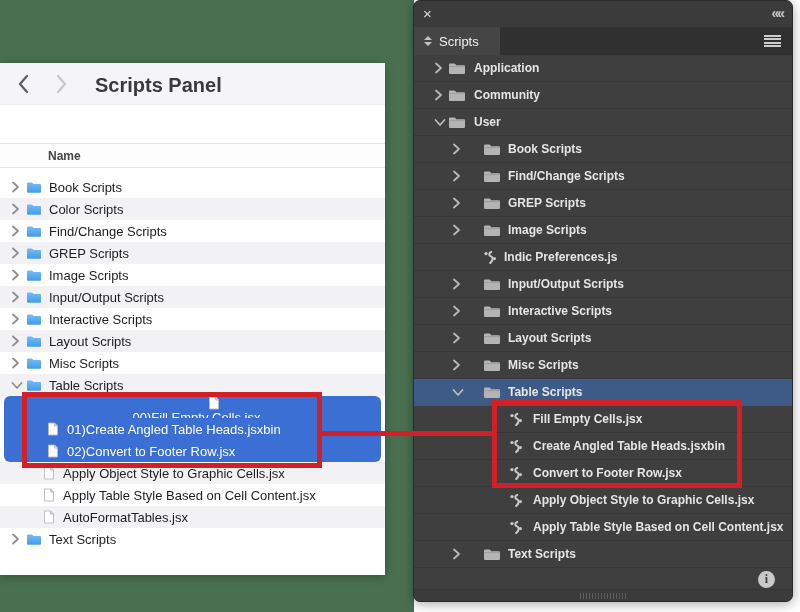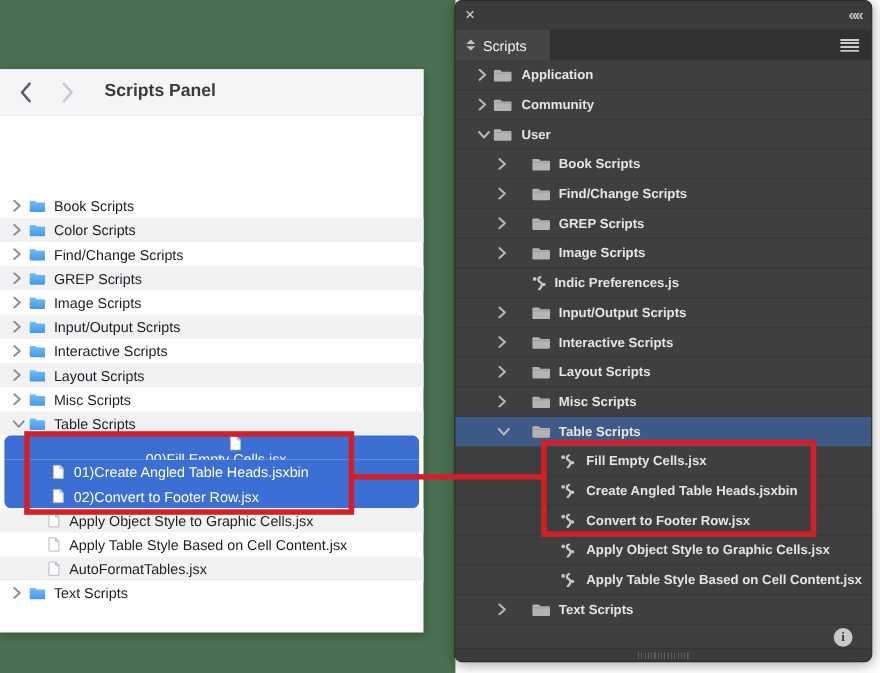--- a/index.html
+++ b/index.html
@@ -11,21 +11,21 @@
   .green-bg{ position:absolute; left:0; top:0; width:414px; height:612px; background:#4a7051; }
 
   
   .mac-panel{ position:absolute; left:0; top:63px; width:385px; height:512px;
               background:#fff; box-shadow:0 2px 10px rgba(0,0,0,.28); z-index:2; }
   .mac-header{ position:absolute; left:0; top:0; width:100%; height:42px;
                background:#f5f5f7; border-bottom:1px solid #ececef; }
   .nav-btn{ position:absolute; top:11px; width:14px; height:20px; display:flex; align-items:center; }
   .nav-back{ left:17px; color:#5c5c62; }
   .nav-fwd{ left:55px; color:#c7c7cc; }
-  .mac-title{ position:absolute; left:95px; top:11px; font-size:16px; font-weight:700; color:#3a3a3c; }
+  .mac-title{ position:absolute; left:95px; top:11px; font-size:20px; font-weight:700; color:#3a3a3c; }
   .name-header{ position:absolute; left:0; top:80px; width:100%; height:25px; background:#fdfdfd;
                 border-top:1px solid #e4e4e7; border-bottom:1px solid #e4e4e7; }
   .name-header .col-label{ position:absolute; left:48px; top:5px; font-size:12px; font-weight:700; color:#454549; }
   .mac-list{ position:absolute; left:0; top:113px; width:100%; }
   .mac-row{ position:relative; display:flex; align-items:center; height:22px;
             font-size:13px; color:#1e1e20; white-space:nowrap; }
   .mac-row.zebra{ background:#f2f2f5;text-align:center; }
   .mac-row .chev{ width:12px; margin-left:11px; display:flex; align-items:center; color:#8f8f94; }
   .mac-row .icon{ display:flex; align-items:center; }
   .mac-row.lvl0 .icon{ margin-left:3px; }
@@ -99,20 +99,23 @@
             <path d="M10 2 L3 10 L10 18" fill="none" stroke="currentColor" stroke-width="2.2" stroke-linecap="round" stroke-linejoin="round"></path>
           </svg>
       </span>
       <span class="nav-btn nav-fwd">
         <svg width="13" height="20" viewBox="0 0 13 20">
             <path d="M3 2 L10 10 L3 18" fill="none" stroke="currentColor" stroke-width="2.2" stroke-linecap="round" stroke-linejoin="round"></path>
           </svg>
       </span>
       <span class="mac-title">Scripts Panel</span>
     </div>
+    <div class="name-header">
+      <span class="col-label">Name</span>
+    </div>
     <div class="mac-list">
 
     <div class="mac-row lvl0">
           <span class="chev">
             <svg width="9" height="12" viewBox="0 0 9 12">
               <path d="M2 1.5 L7 6 L2 10.5" fill="none" stroke="currentColor" stroke-width="1.8" stroke-linecap="round" stroke-linejoin="round"></path>
             </svg>
           </span>
           <span class="icon">
             <svg width="16" height="13" viewBox="0 0 16 13">

